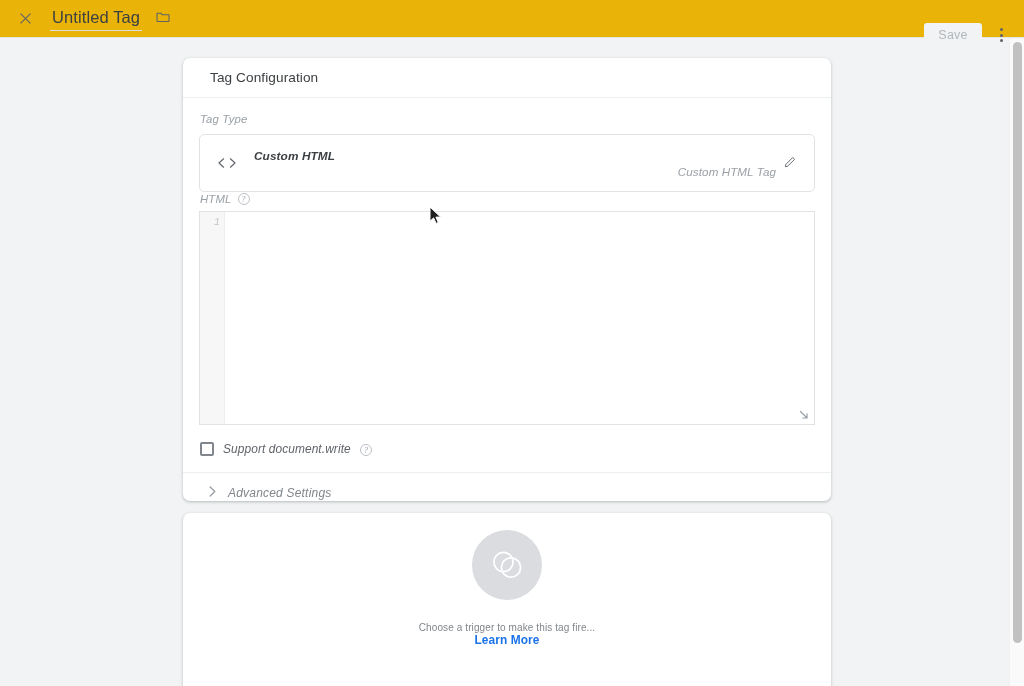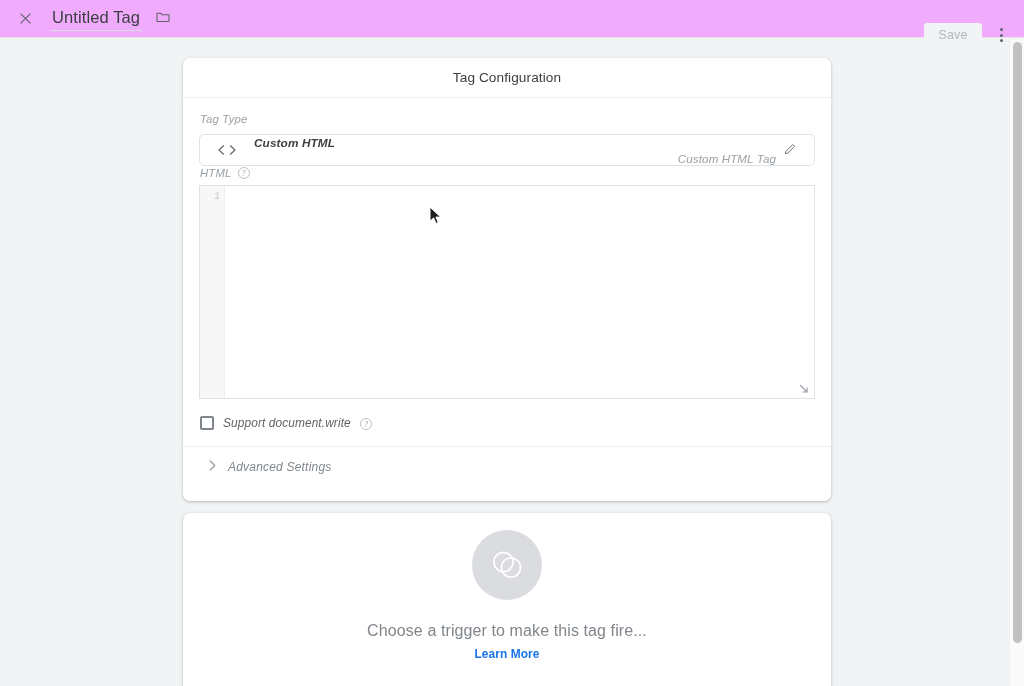--- a/index.html
+++ b/index.html
@@ -18,21 +18,21 @@
     height: 686px;
     background: #f1f3f4;
     overflow: hidden;
   }
 
   
   .topbar {
     position: absolute;
     top: 0; left: 0;
     width: 1024px; height: 38px;
-    background: #f0abfc;
+    background: #eab308;
     border-bottom: 1px solid #e4e6e8;
     display: flex;
     align-items: center;
     z-index: 5;
   }
   .close-btn {
     width: 38px; height: 38px;
     margin-left: 6px;
     display: flex; align-items: center; justify-content: center;
     cursor: pointer;
@@ -100,44 +100,43 @@
     background: #ffffff;
     border-radius: 7px;
     box-shadow: 0 1px 2px 0 rgba(60,64,67,.18), 0 1px 3px 1px rgba(60,64,67,.10);
   }
   #card-config { top: 58px; height: 443px; }
   #card-trigger { top: 513px; height: 200px; }
 
   .card-head {
     height: 40px;
     display: flex; align-items: center;
-    padding: 0 34px;
+    padding: 0 27px;
     border-bottom: 1px solid #eceff1;
-    justify-content: center;
   }
   .card-head .h {
     font-size: 13.6px;
     color: #3c4043;
     letter-spacing: .1px;
   }
   #card-trigger .card-head { border-bottom: none; height: 42px; }
 
   .card-body { padding: 14px 16px 0 16px; font-style: italic; }
 
   .field-label {
     font-size: 11.3px;
     color: #9aa0a6;
     letter-spacing: .2px;
     margin: 1px 0 9px 1px;
     display: flex; align-items: center; gap: 6px;
   }
 
   
   .type-card {
-    height: 32px;
+    height: 58px;
     border: 1px solid #e0e3e6;
     border-radius: 5px;
     display: flex;
     align-items: center;
     padding: 0 10px 0 0;
     cursor: pointer;
     background: #fff;
   }
   .type-icon {
     width: 54px;
@@ -258,22 +257,21 @@
     padding-top: 17px;
   }
   .empty-circle {
     width: 70px; height: 70px;
     border-radius: 50%;
     background: #dadce0;
     display: flex; align-items: center; justify-content: center;
     margin-bottom: 22px;
   }
   .empty-text {
-    font-size: 16px; color: #80868b; letter-spacing: .1px;
-    margin-bottom: 7px;
+    font-size: 10px; color: #80868b; letter-spacing: .1px;
   }
   .empty-link {
     font-size: 11.9px; color: #1a73e8; font-weight: bold;
     letter-spacing: .1px; text-decoration: none; cursor: pointer;
   }
 
   
   .scrollbar {
     position: absolute;
     top: 39px; right: 0;

